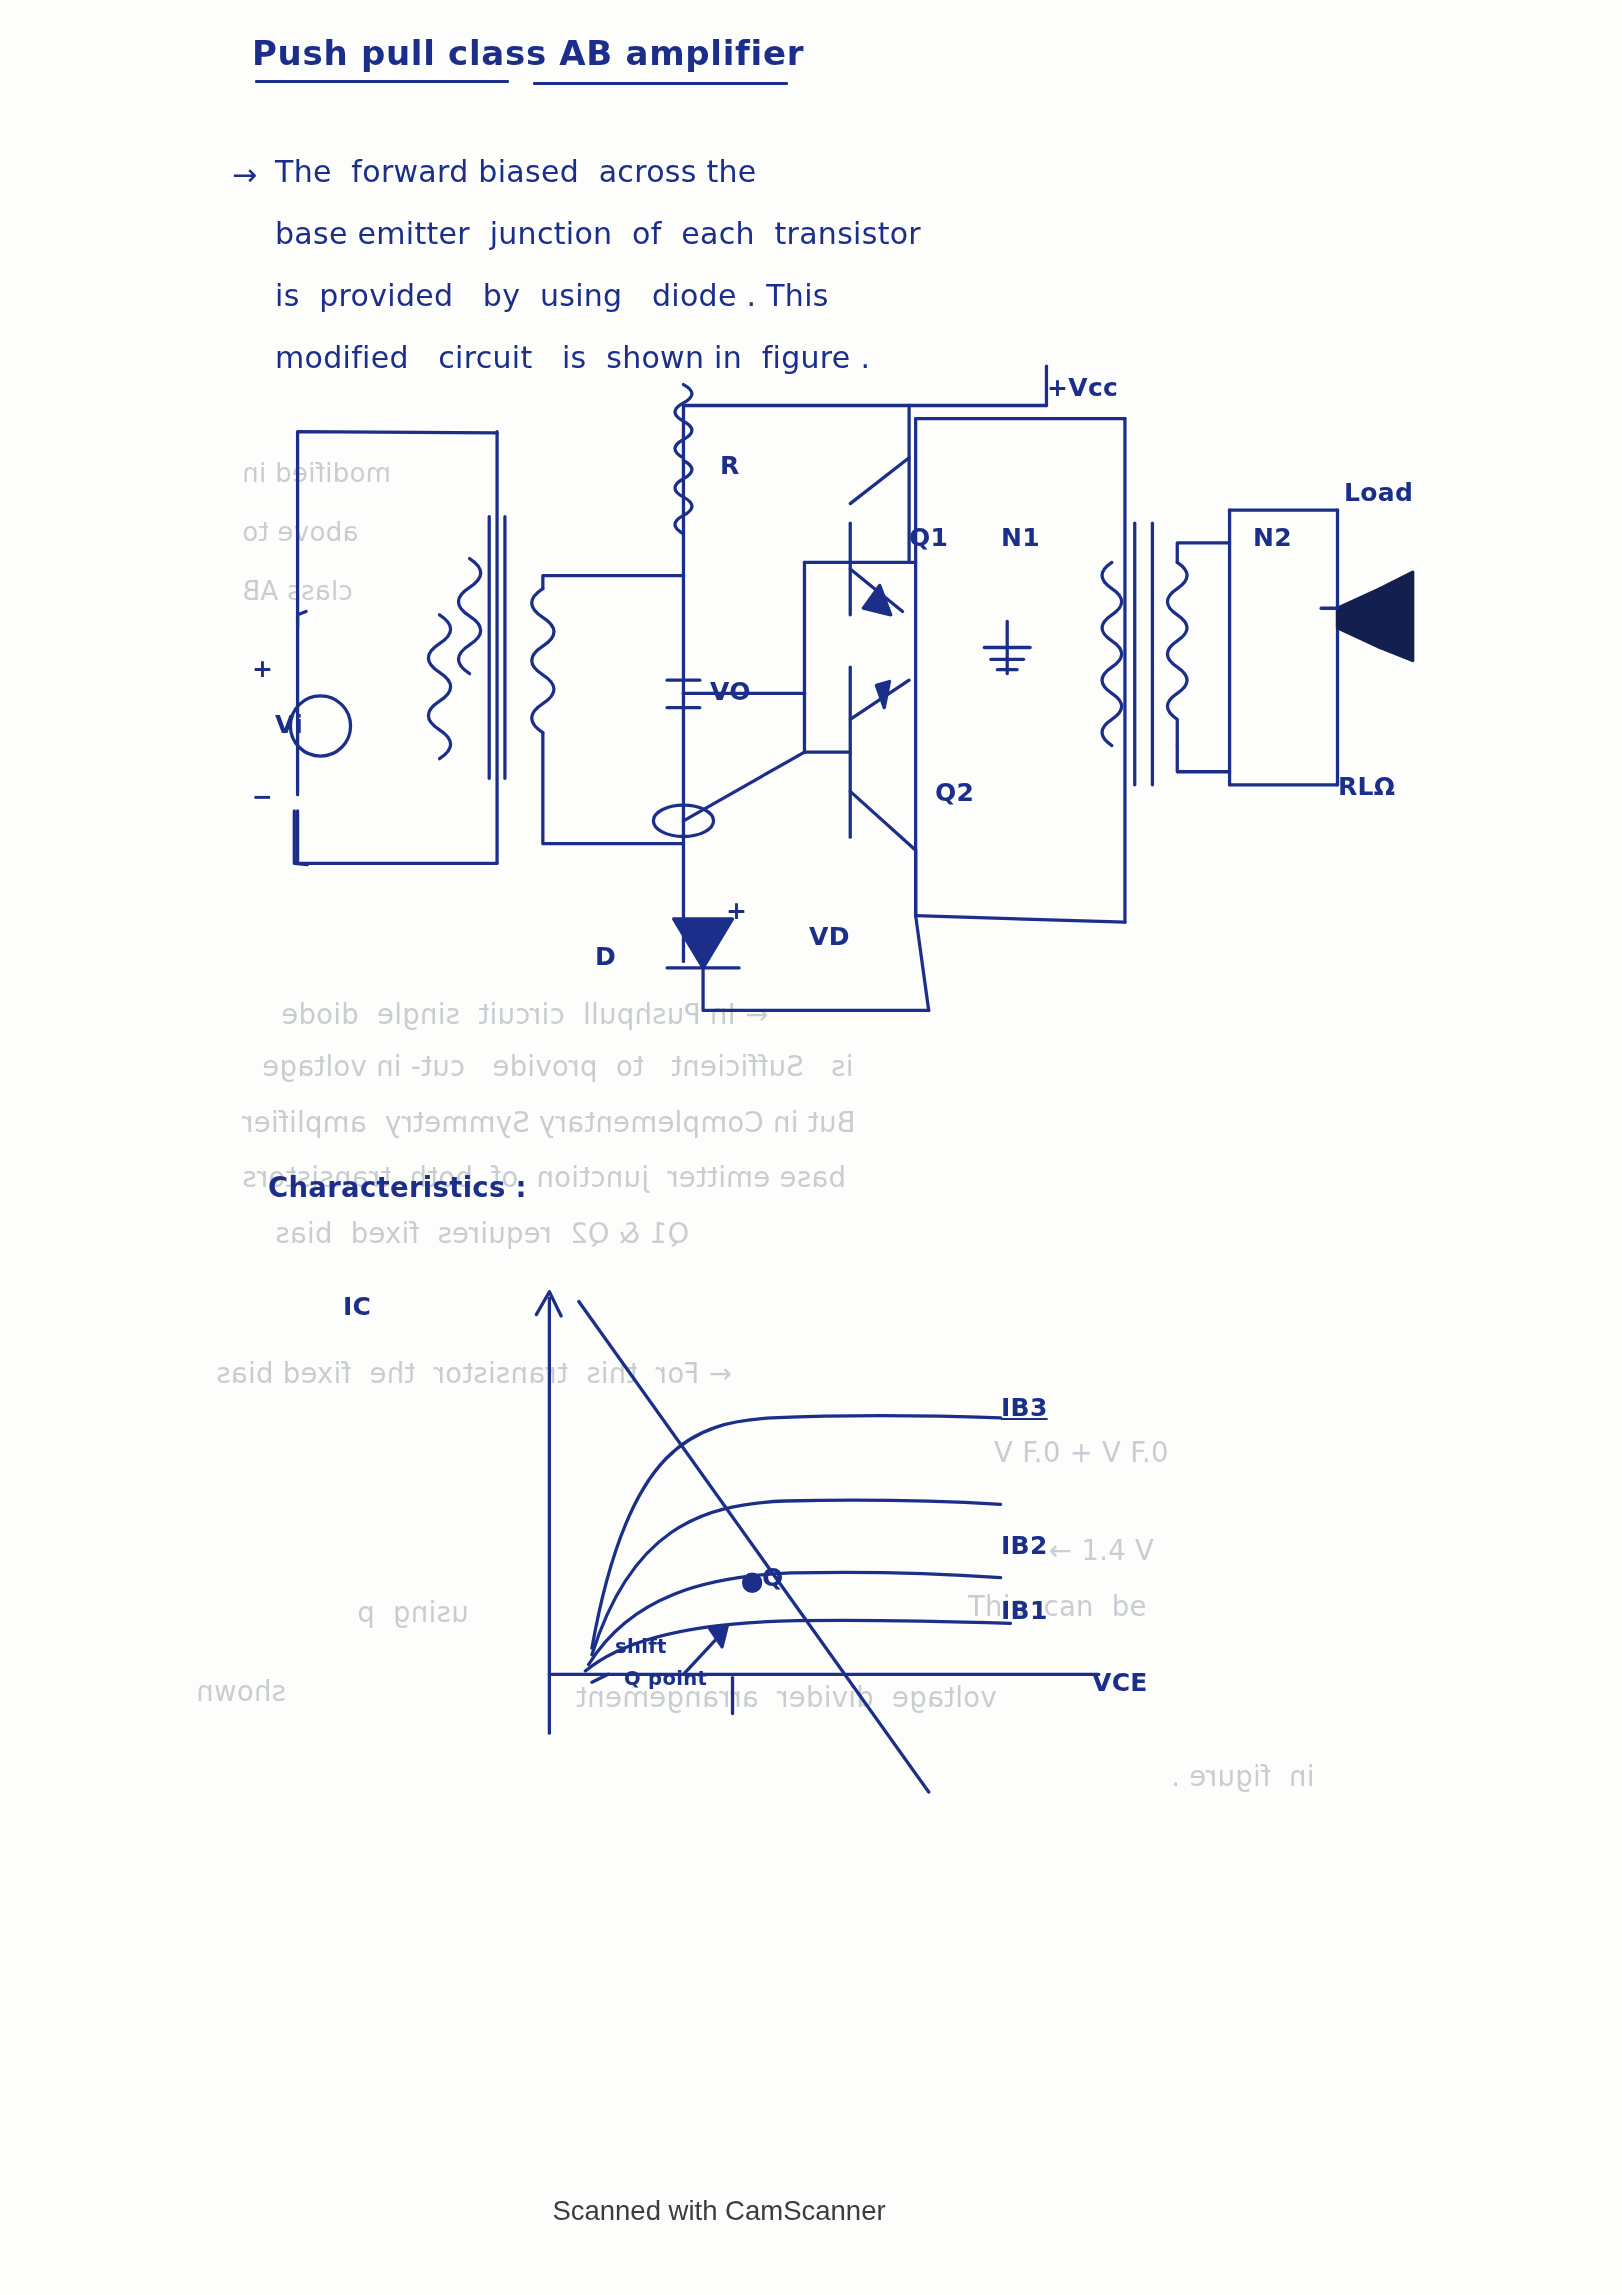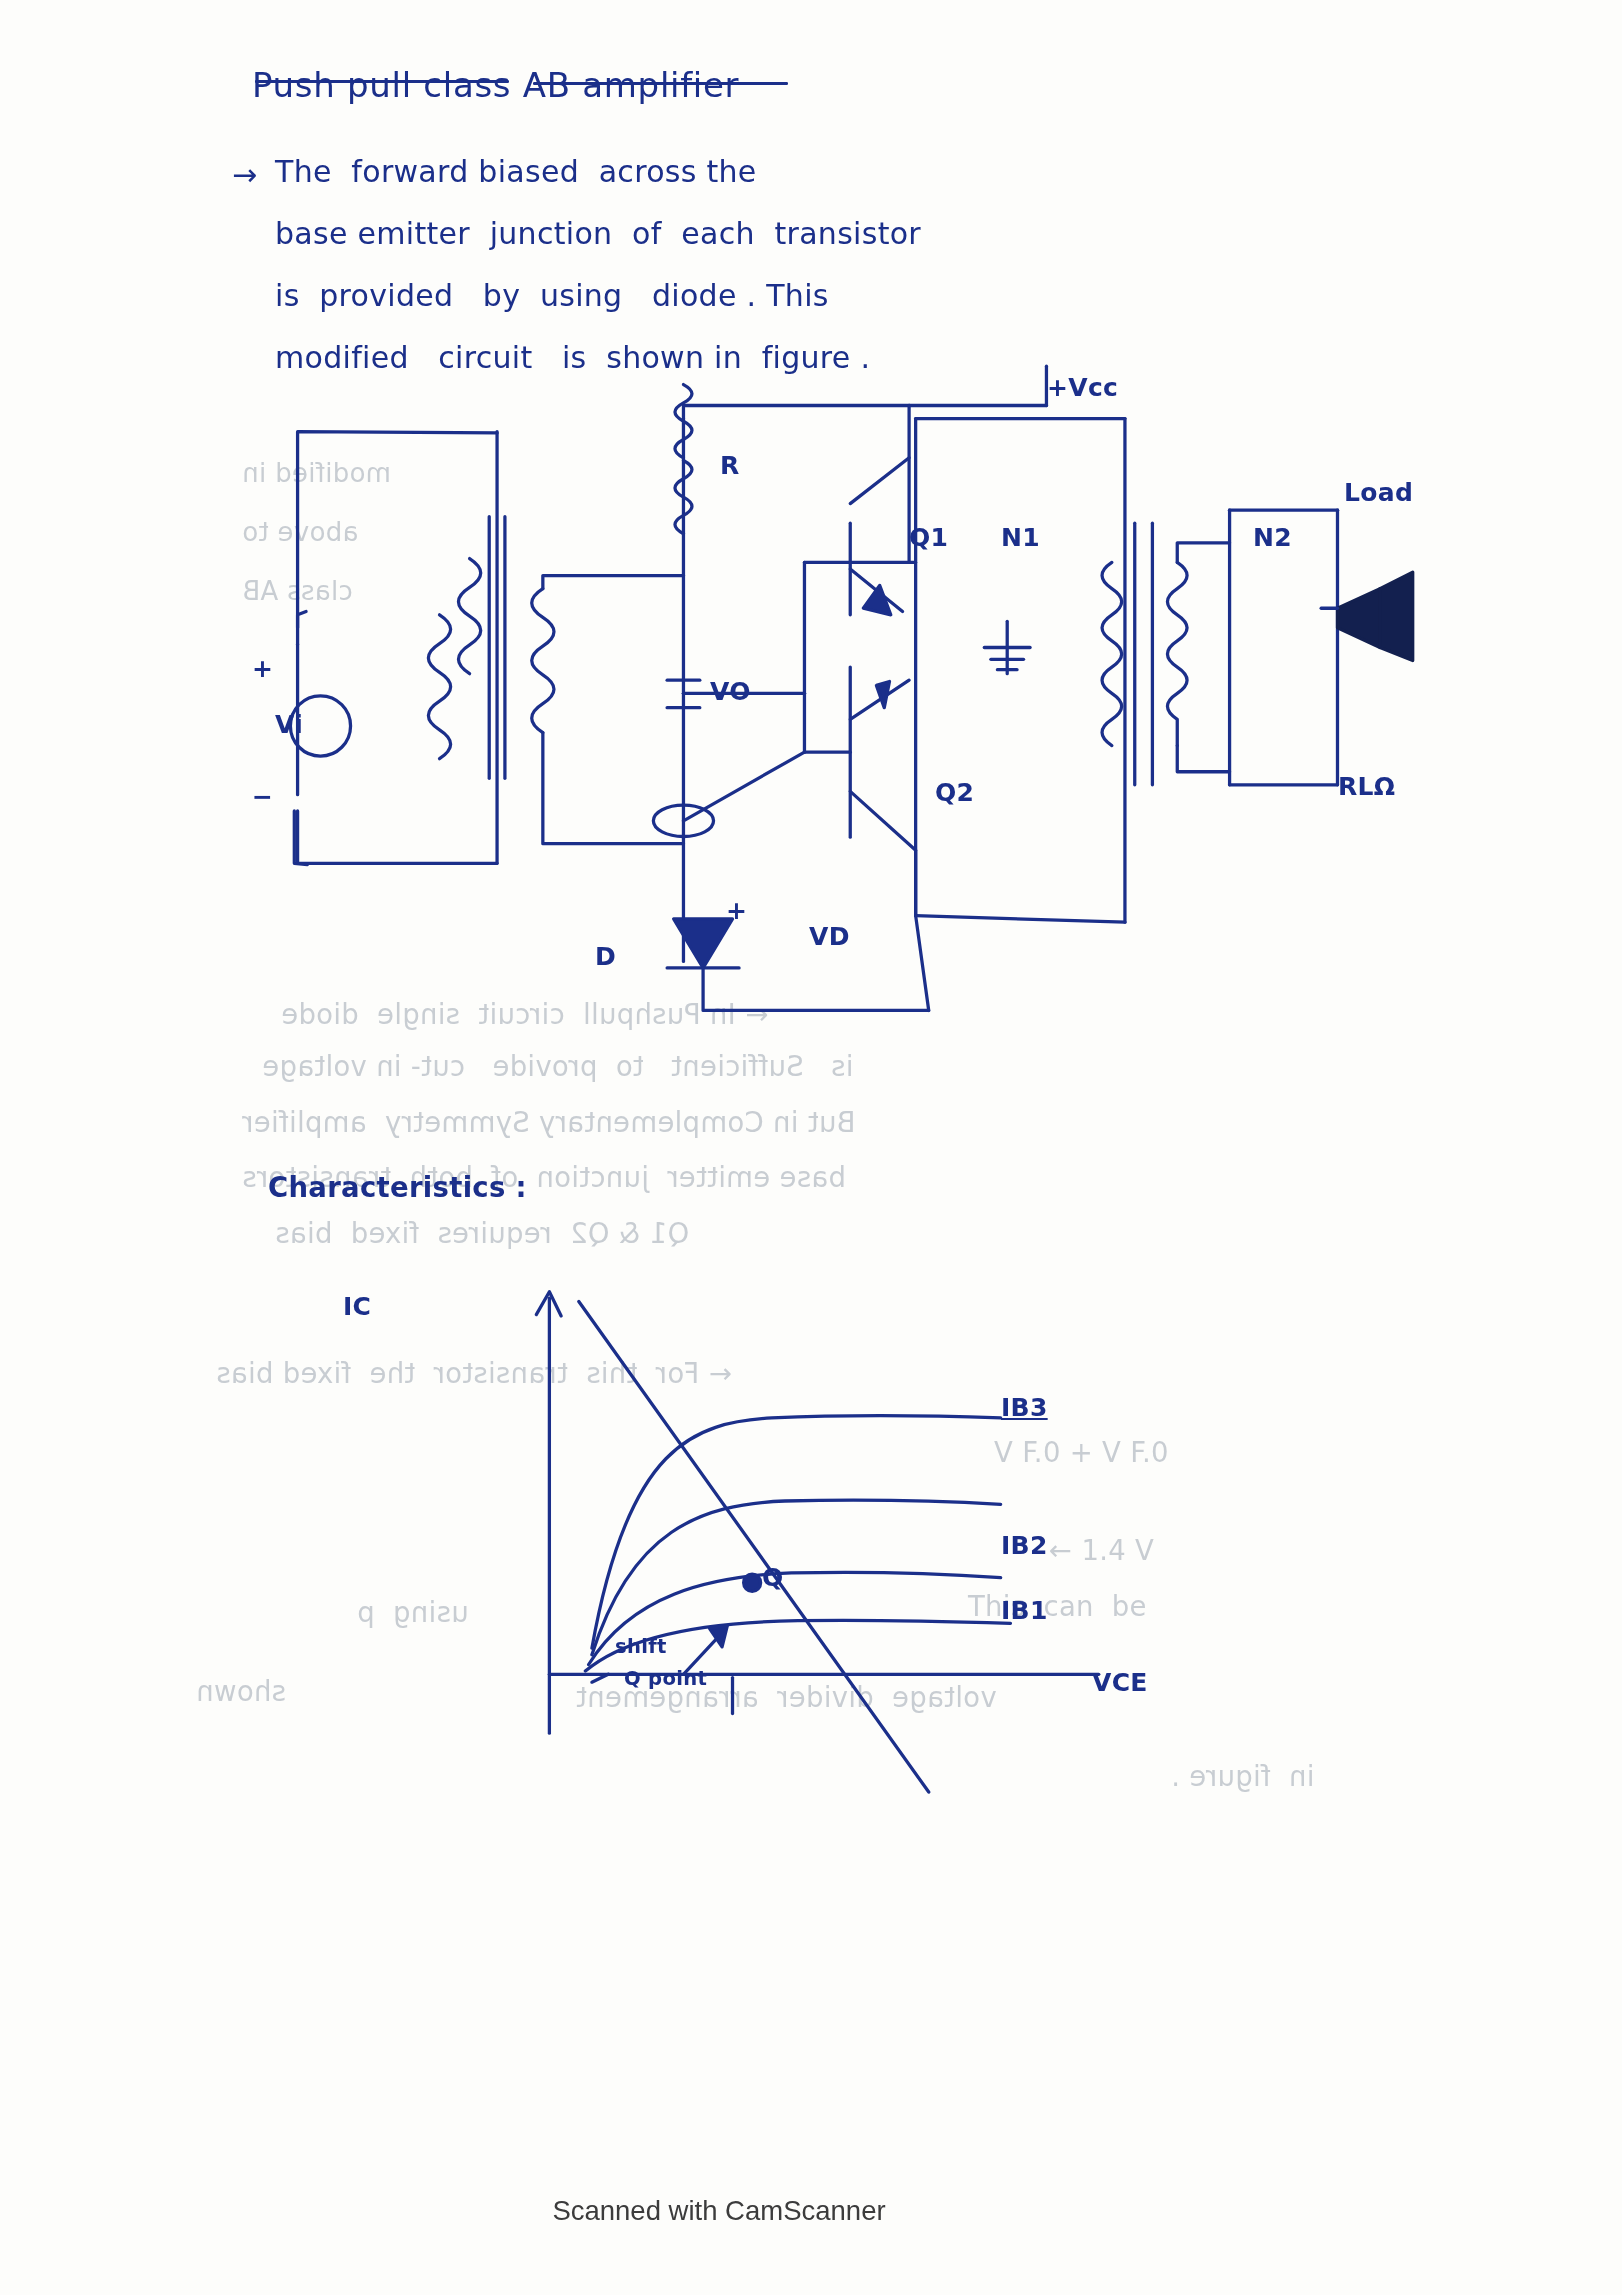--- a/index.html
+++ b/index.html
@@ -32,23 +32,22 @@
   .ghost {
     position: absolute;
     color: rgba(120, 132, 150, 0.40);
     font-family: "DejaVu Sans", sans-serif;
     white-space: pre;
     transform: scaleX(-1);
     letter-spacing: 0.3px;
   }
   .title {
     font-size: 34px;
-    font-weight: 400;
+    font-weight: 700;
     letter-spacing: 0.7px;
-    margin-top: 32px;
   }
   .title-underline {
     position: absolute;
     height: 2.6px;
     background: #1b2f8a;
     border-radius: 1.3px;
   }
   .body-line {
     font-size: 30px;
     font-weight: 500;

